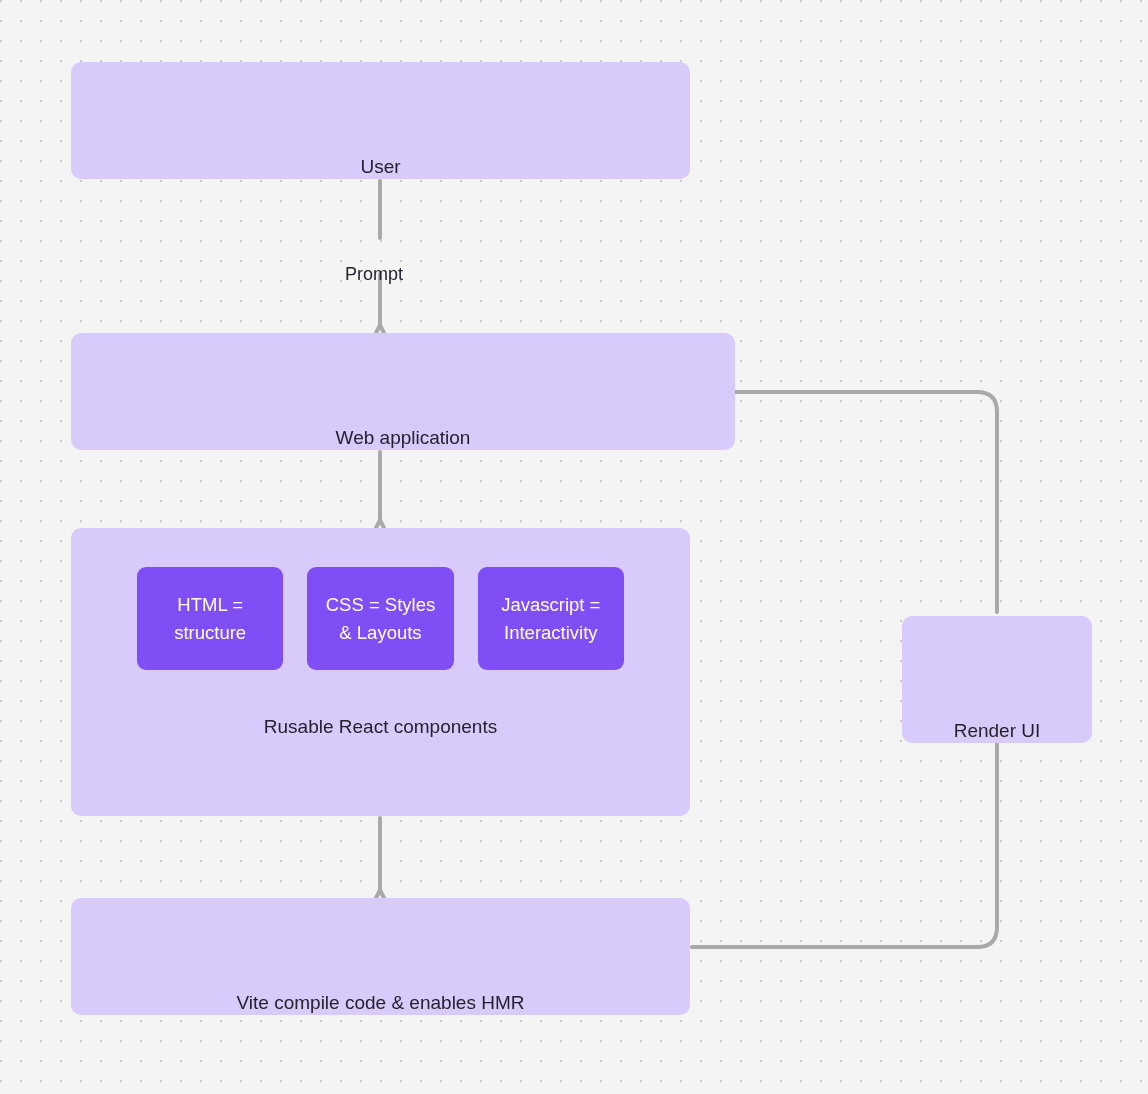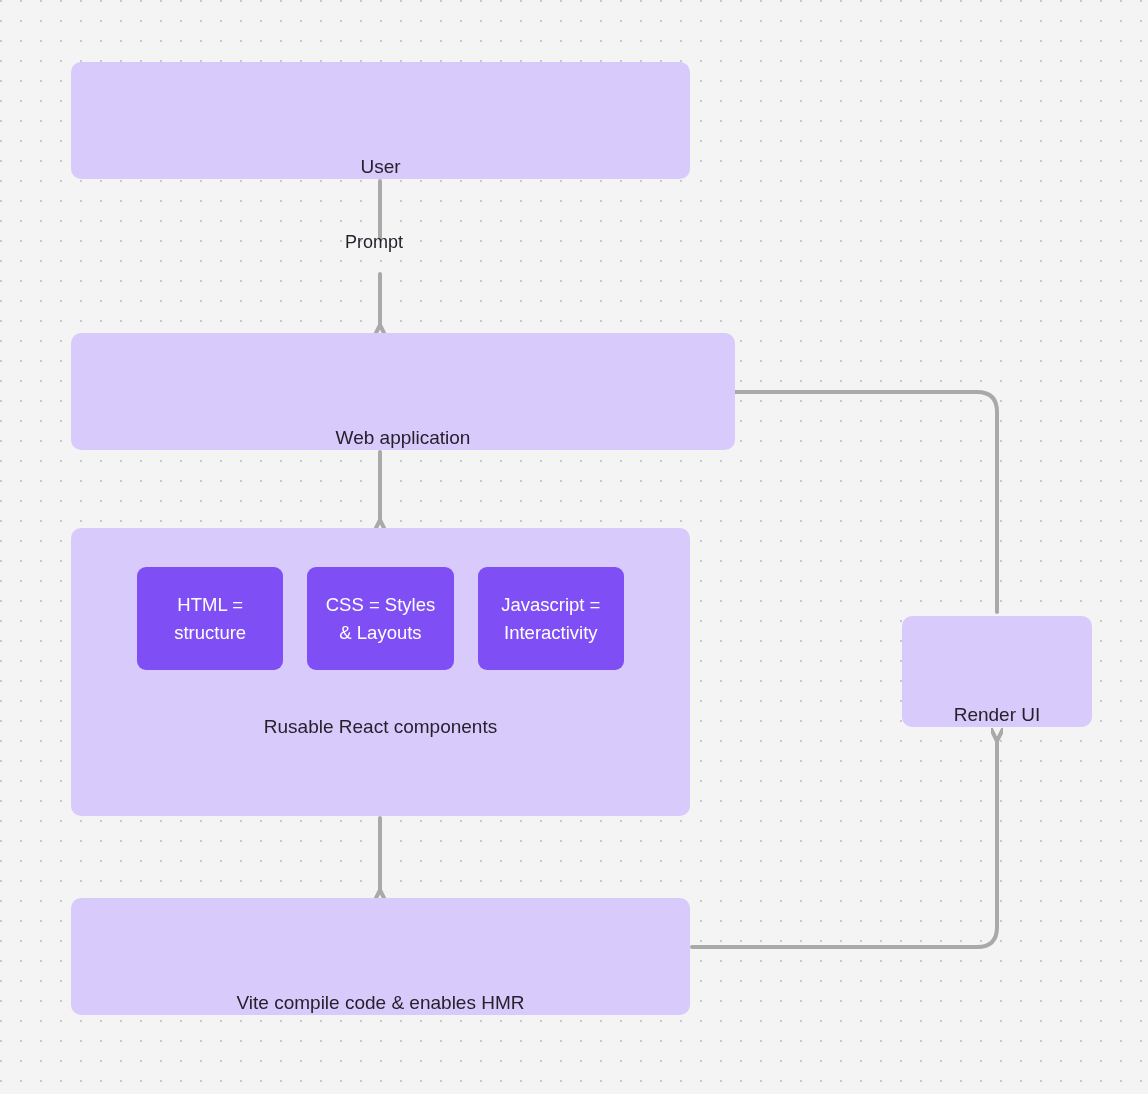--- a/index.html
+++ b/index.html
@@ -53,21 +53,21 @@
     font-size: 18.5px;
     line-height: 1.5;
     padding: 4px;
   }
 
   
   #node-user          { left: 71px;  top: 62px;  width: 619px; height: 117px; }
   #node-webapp        { left: 71px;  top: 333px; width: 664px; height: 117px; }
   #node-components    { left: 71px;  top: 528px; width: 619px; height: 288px; }
   #node-vite          { left: 71px;  top: 898px; width: 619px; height: 117px; }
-  #node-renderui      { left: 902px; top: 616px; width: 190px; height: 111px; }
+  #node-renderui      { left: 902px; top: 616px; width: 190px; height: 127px; }
 
   
   #inner-row {
     position: absolute;
     left: 137px;
     top: 567px;
     width: 487px;
     height: 103px;
     display: flex;
     gap: 24px;
@@ -96,21 +96,21 @@
 
   
   .edge-label {
     position: absolute;
     font-size: 18px;
     color: #25222e;
     z-index: 5;
     background: transparent;
     white-space: nowrap;
   }
-  #label-prompt { left: 345px; top: 232px; }
+  #label-prompt { left: 345px; top: 264px; }
 
   
   #edges {
     position: absolute;
     inset: 0;
     width: 1148px;
     height: 1094px;
     z-index: 2;
     pointer-events: none;
   }

